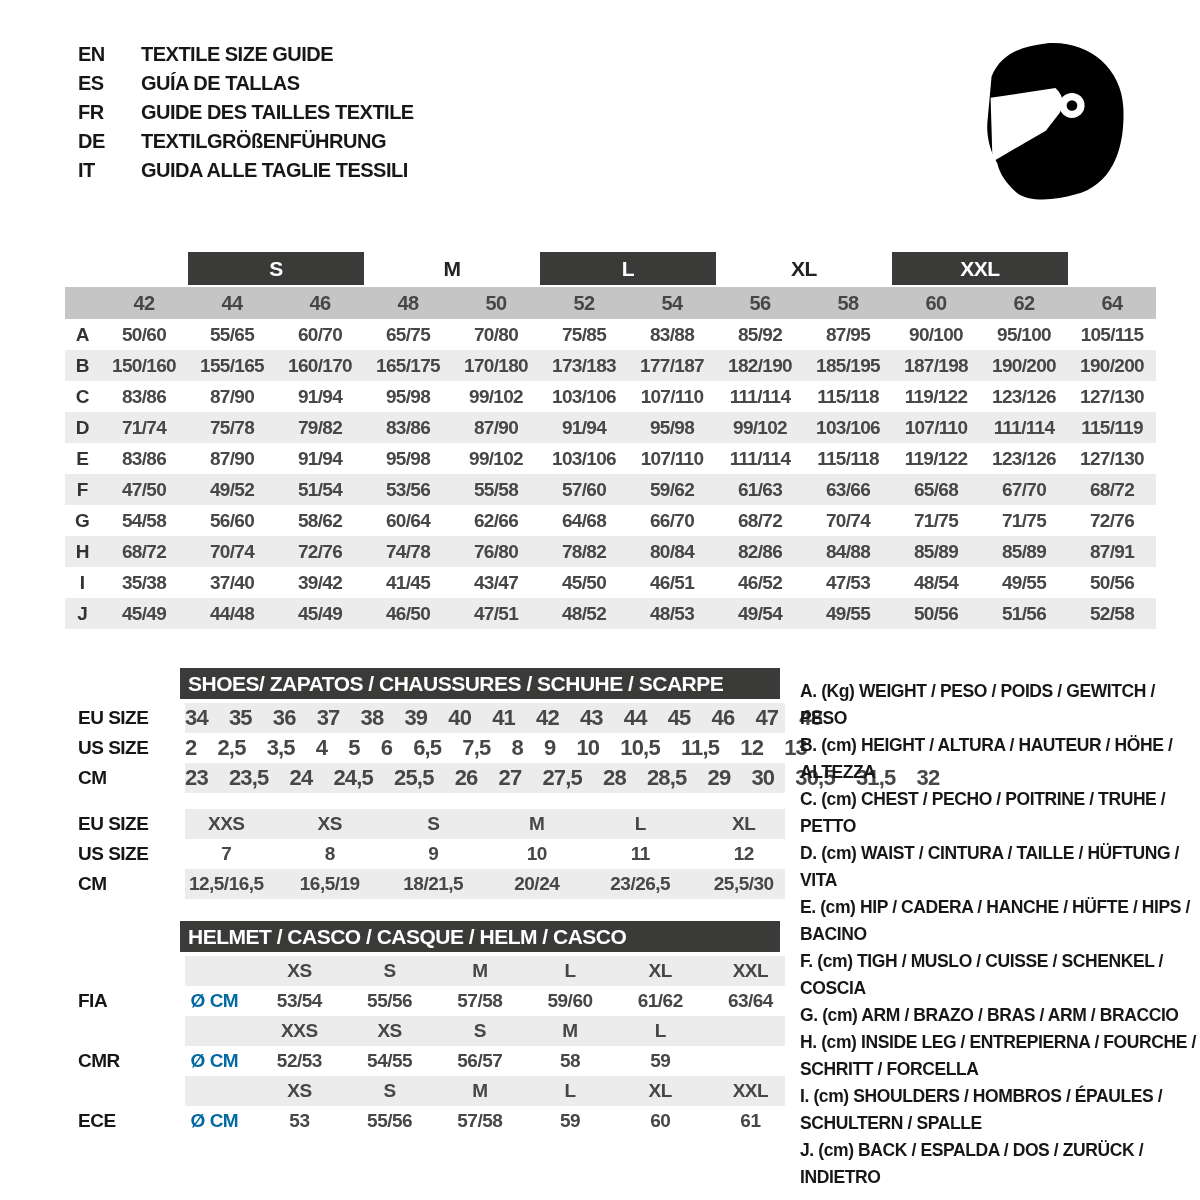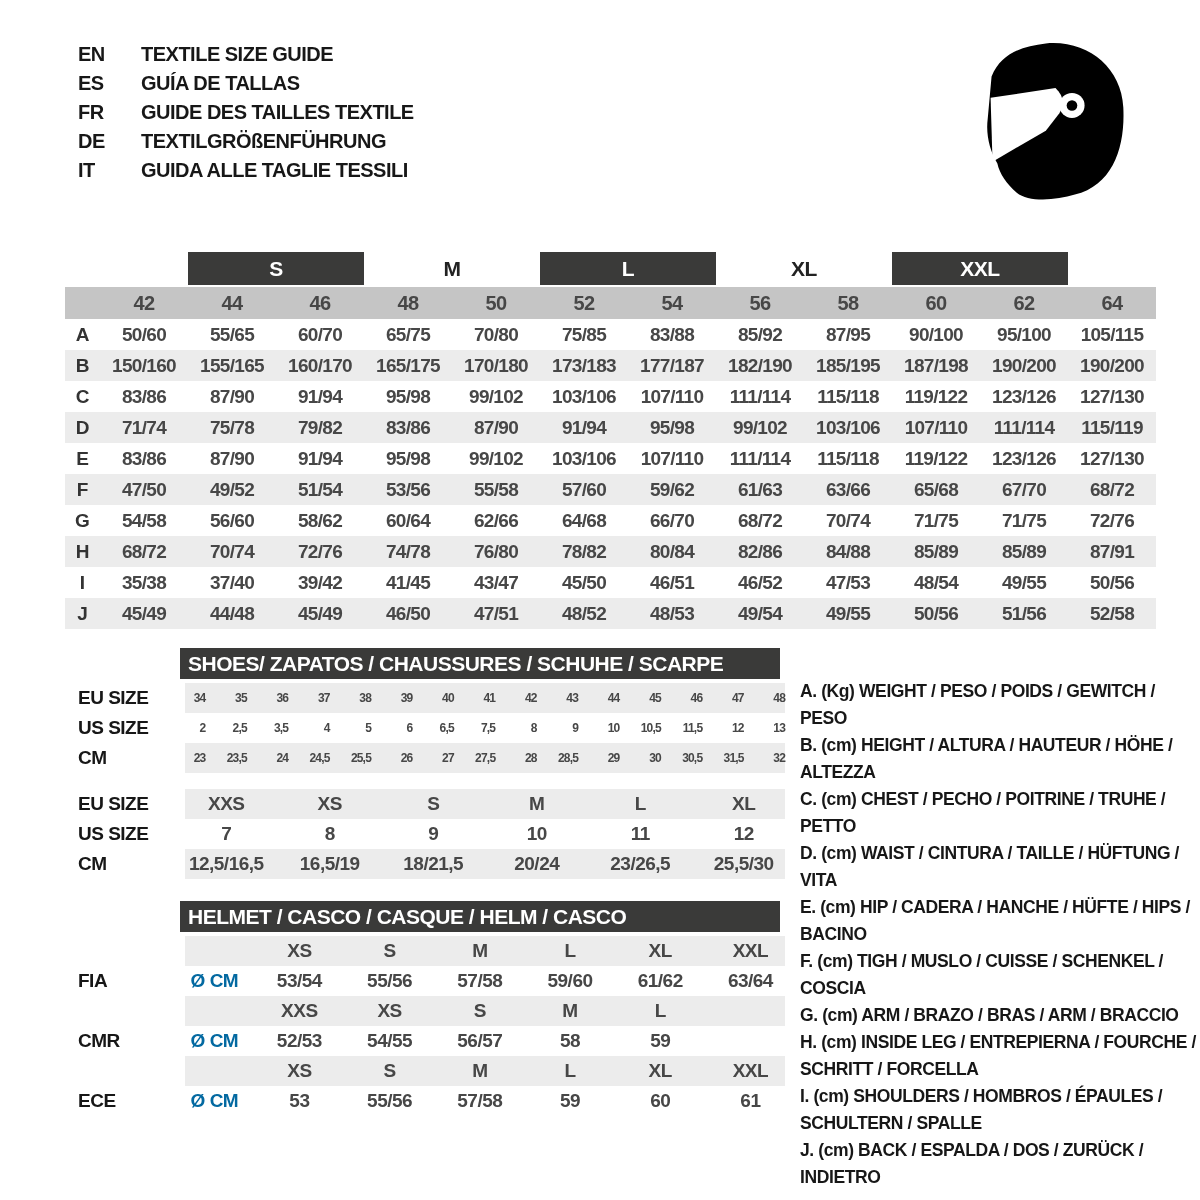--- a/index.html
+++ b/index.html
@@ -27,33 +27,33 @@
   .letter-cell{width:35px;}
   .num-cell{width:88px;text-align:center;line-height:32px;font-weight:bold;font-size:20px;
     color:#474747;letter-spacing:-0.5px;}
   .data-row{display:flex;height:31px;}
   .data-row.striped{background:#ececec;}
   .row-letter{width:35px;text-align:center;line-height:31px;font-weight:bold;font-size:19px;color:#333;}
   .row-val{width:88px;text-align:center;line-height:31px;font-weight:bold;font-size:19px;
     color:#474747;letter-spacing:-0.7px;white-space:nowrap;}
 
   
-  .lower{position:absolute;left:65px;top:648px;width:720px;}
+  .lower{position:absolute;left:65px;top:668px;width:720px;}
   .srow{display:flex;}
   .slabel{width:115px;box-sizing:border-box;padding-left:13px;display:flex;align-items:center;
     font-weight:bold;font-size:19px;color:#171717;letter-spacing:-0.5px;}
   .scontent{width:600px;display:flex;box-sizing:border-box;}
   .sec-bar{height:31px;background:#3a3a39;color:#fff;font-weight:bold;font-size:21px;
     letter-spacing:-0.5px;align-items:center;padding-left:8px;white-space:nowrap;}
   .gap4{height:4px;}
   .gap12{height:12px;}
   .gap22{height:22px;}
   .r30{height:30px;gap:21px;}
   .striped-bg{background:#ececec;}
-  .shoe-cell{width:40px;text-align:right;line-height:30px;font-weight:bold;font-size:12px;
+  .shoe-cell{width:40px;text-align:center;line-height:30px;font-weight:bold;font-size:22px;
     color:#474747;letter-spacing:-0.8px;white-space:nowrap;}
   .glove-cell{width:100px;text-align:center;line-height:30px;font-weight:bold;font-size:19px;
     color:#474747;letter-spacing:-0.5px;}
   .helm-cell0{width:62px;text-align:center;line-height:30px;font-weight:bold;font-size:19px;
     color:#0369a1;letter-spacing:-0.5px;}
   .helm-cell{width:73px;text-align:center;line-height:30px;font-weight:bold;font-size:19px;
     color:#474747;letter-spacing:-0.5px;white-space:nowrap;}
 
   
   .legend{position:absolute;left:800px;top:678px;width:398px;}

